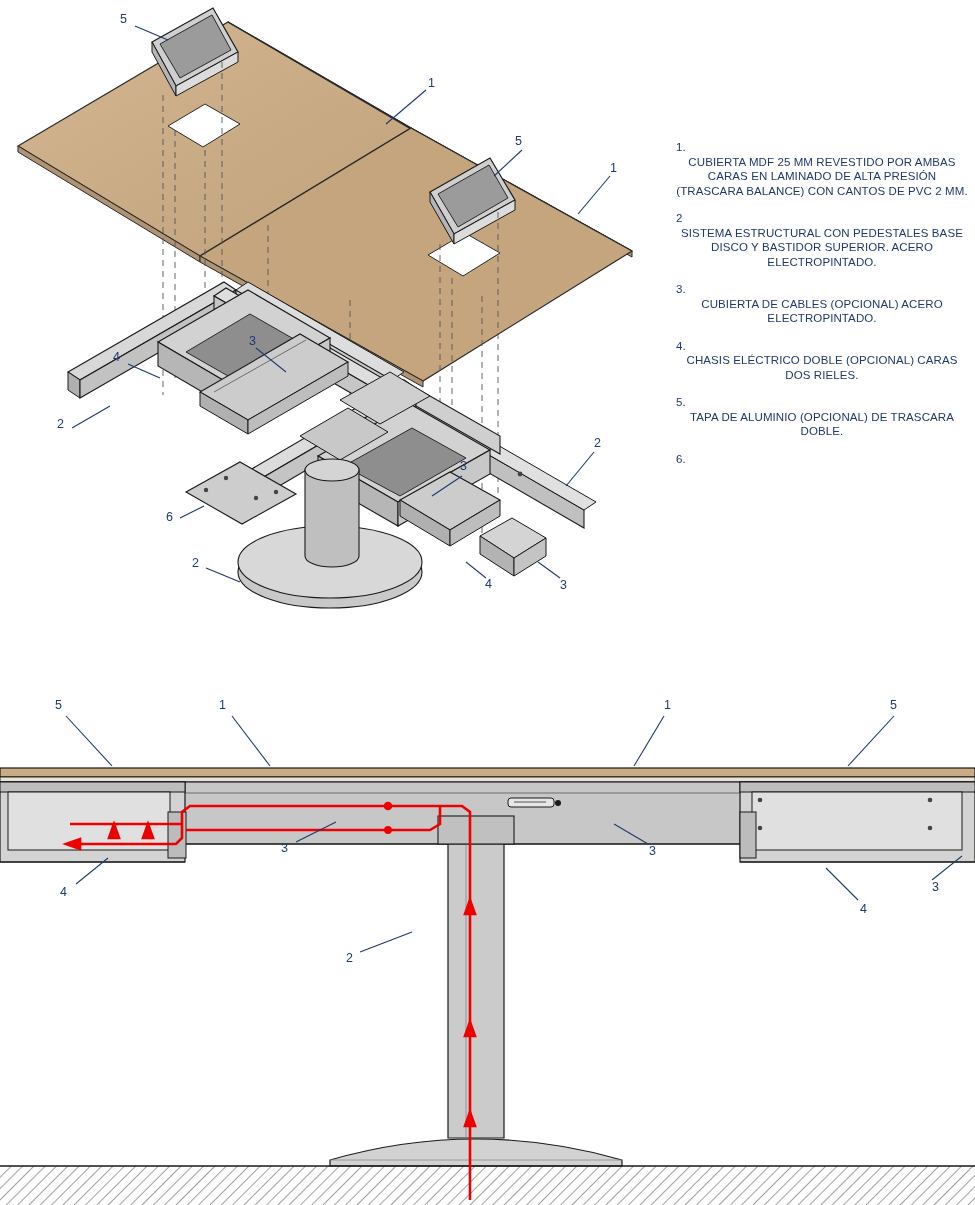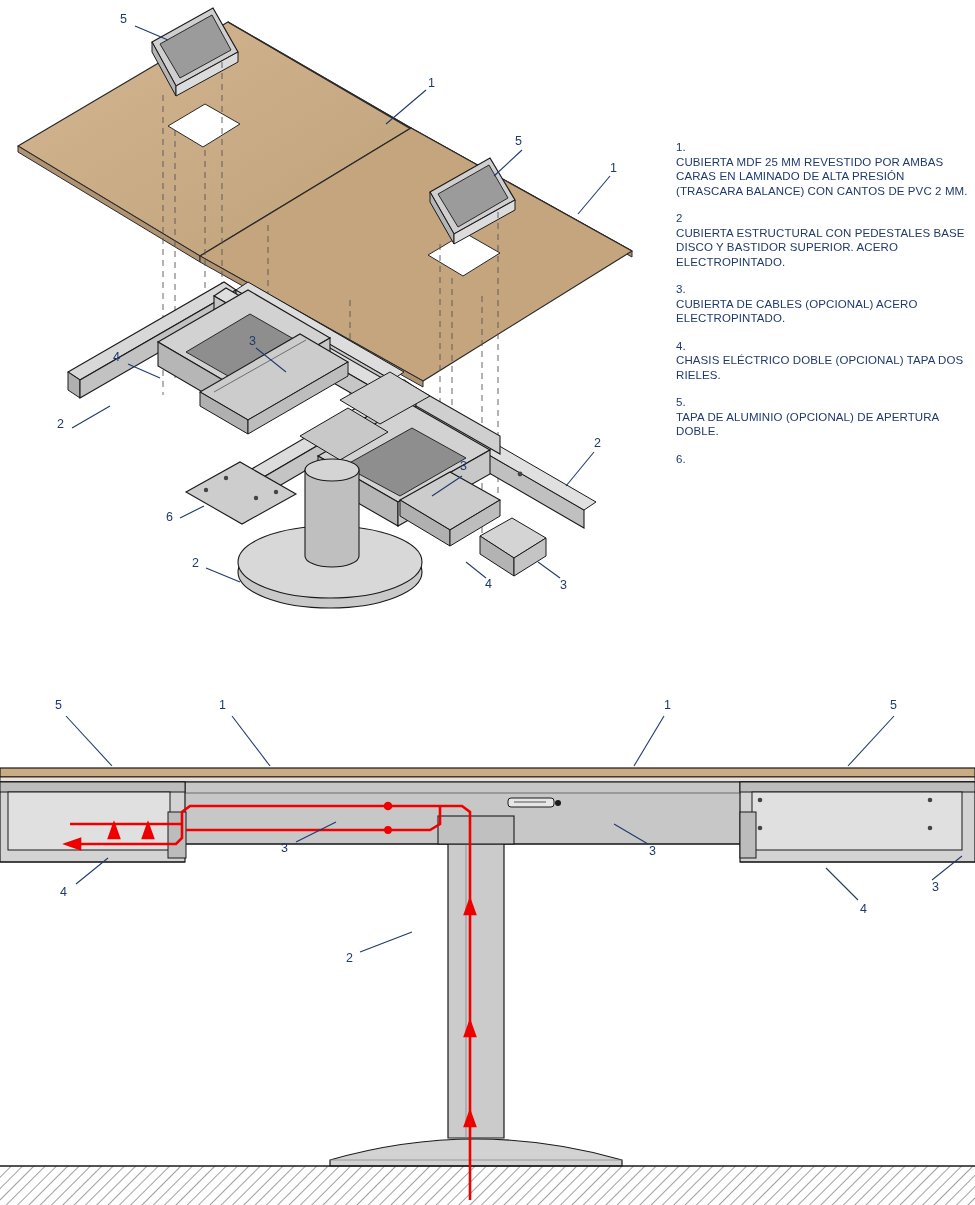--- a/index.html
+++ b/index.html
@@ -38,20 +38,21 @@
     letter-spacing: 0.1px;
   }
   .legend .entry {
     margin-bottom: 13px;
   }
   .legend .num {
     display: block;
   }
   .legend .txt {
     display: block;
+    text-align: center;
   }
   
   .callout {
     position: absolute;
     color: #1f3a6e;
     font-size: 12.5px;
     font-family: "Liberation Sans", sans-serif;
     white-space: nowrap;
   }
 </style>
@@ -318,32 +319,32 @@
   <div class="callout" style="left:860px; top:902px;">4</div>
   <div class="callout" style="left:346px; top:951px;">2</div>
 
   <div class="legend">
     <div class="entry">
       <span class="num">1.</span>
       <span class="txt">CUBIERTA MDF 25 MM REVESTIDO POR AMBAS CARAS EN LAMINADO DE ALTA PRESIÓN (TRASCARA BALANCE) CON CANTOS DE PVC 2 MM.</span>
     </div>
     <div class="entry">
       <span class="num">2</span>
-      <span class="txt">CUBIERTA ESTRUCTURAL CON PEDESTALES BASE DISCO Y BASTIDOR SUPERIOR. ACERO ELECTROPINTADO.</span>
+      <span class="txt">SISTEMA ESTRUCTURAL CON PEDESTALES BASE DISCO Y BASTIDOR SUPERIOR. ACERO ELECTROPINTADO.</span>
     </div>
     <div class="entry">
       <span class="num">3.</span>
       <span class="txt">CUBIERTA DE CABLES (OPCIONAL) ACERO ELECTROPINTADO.</span>
     </div>
     <div class="entry">
       <span class="num">4.</span>
-      <span class="txt">CHASIS ELÉCTRICO DOBLE (OPCIONAL) TAPA DOS RIELES.</span>
+      <span class="txt">CHASIS ELÉCTRICO DOBLE (OPCIONAL) CARAS DOS RIELES.</span>
     </div>
     <div class="entry">
       <span class="num">5.</span>
-      <span class="txt">TAPA DE ALUMINIO (OPCIONAL) DE APERTURA DOBLE.</span>
+      <span class="txt">TAPA DE ALUMINIO (OPCIONAL) DE TRASCARA DOBLE.</span>
     </div>
     <div class="entry">
       <span class="num">6.</span>
     </div>
   </div>
 
 </div>
 
 </body></html>

